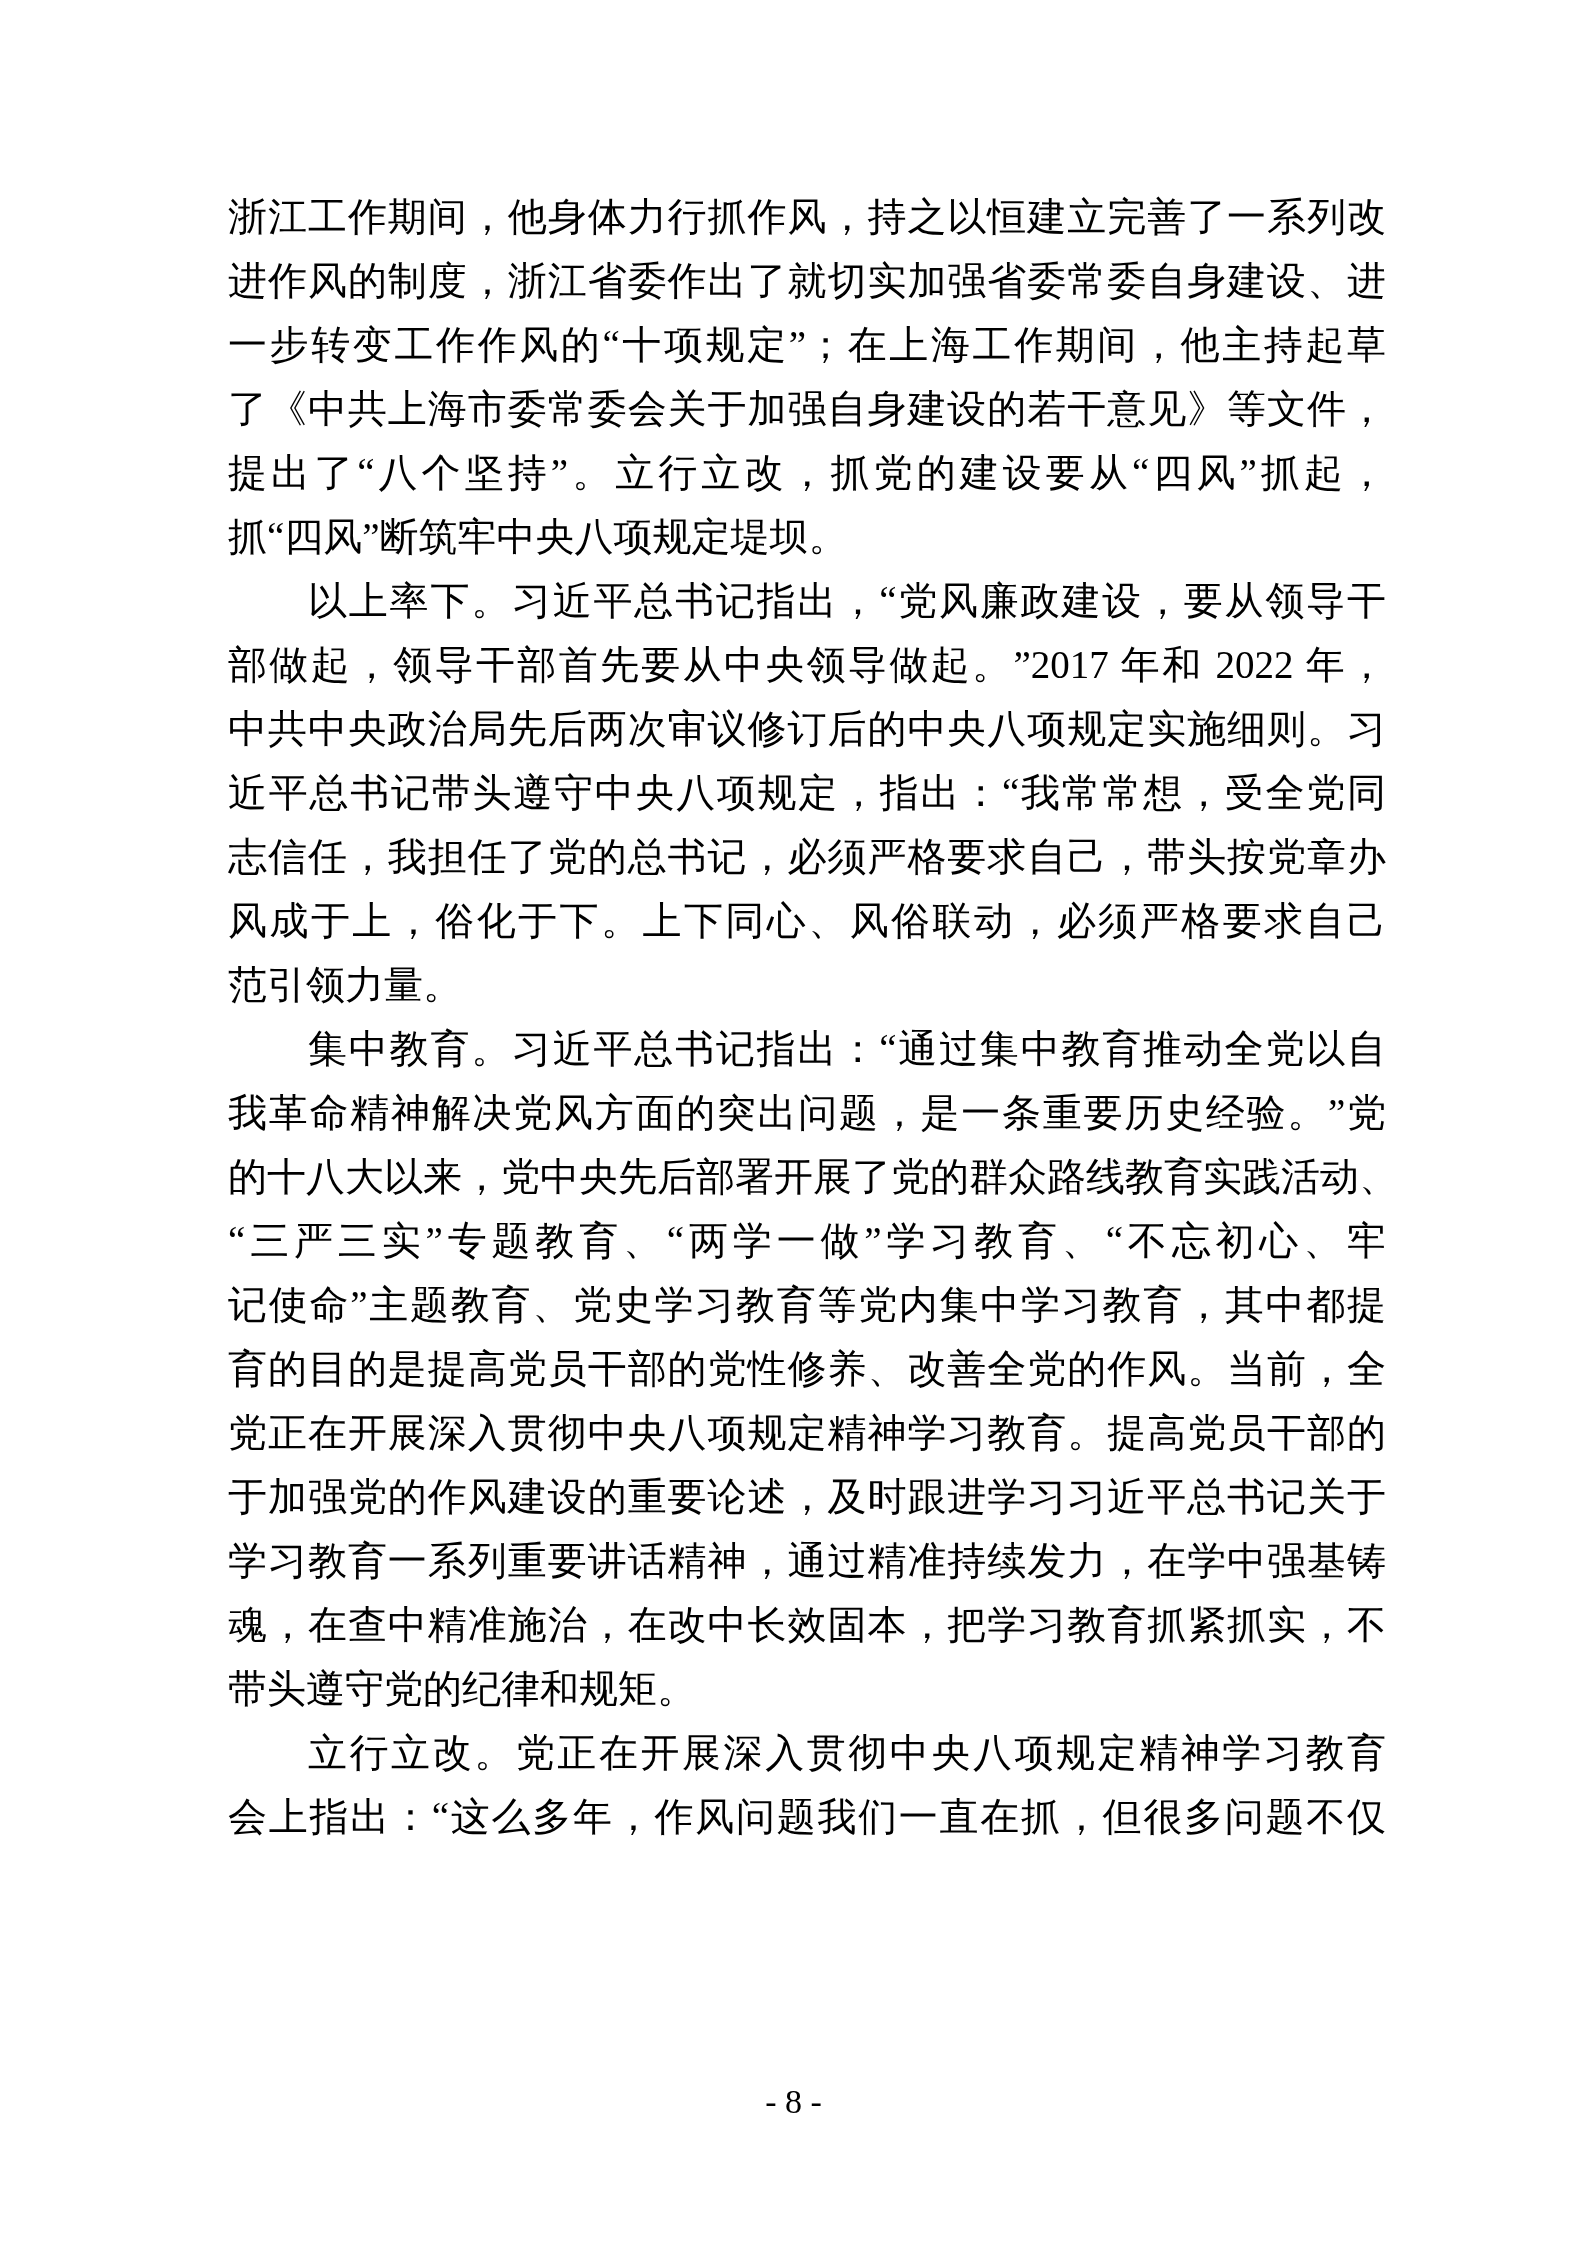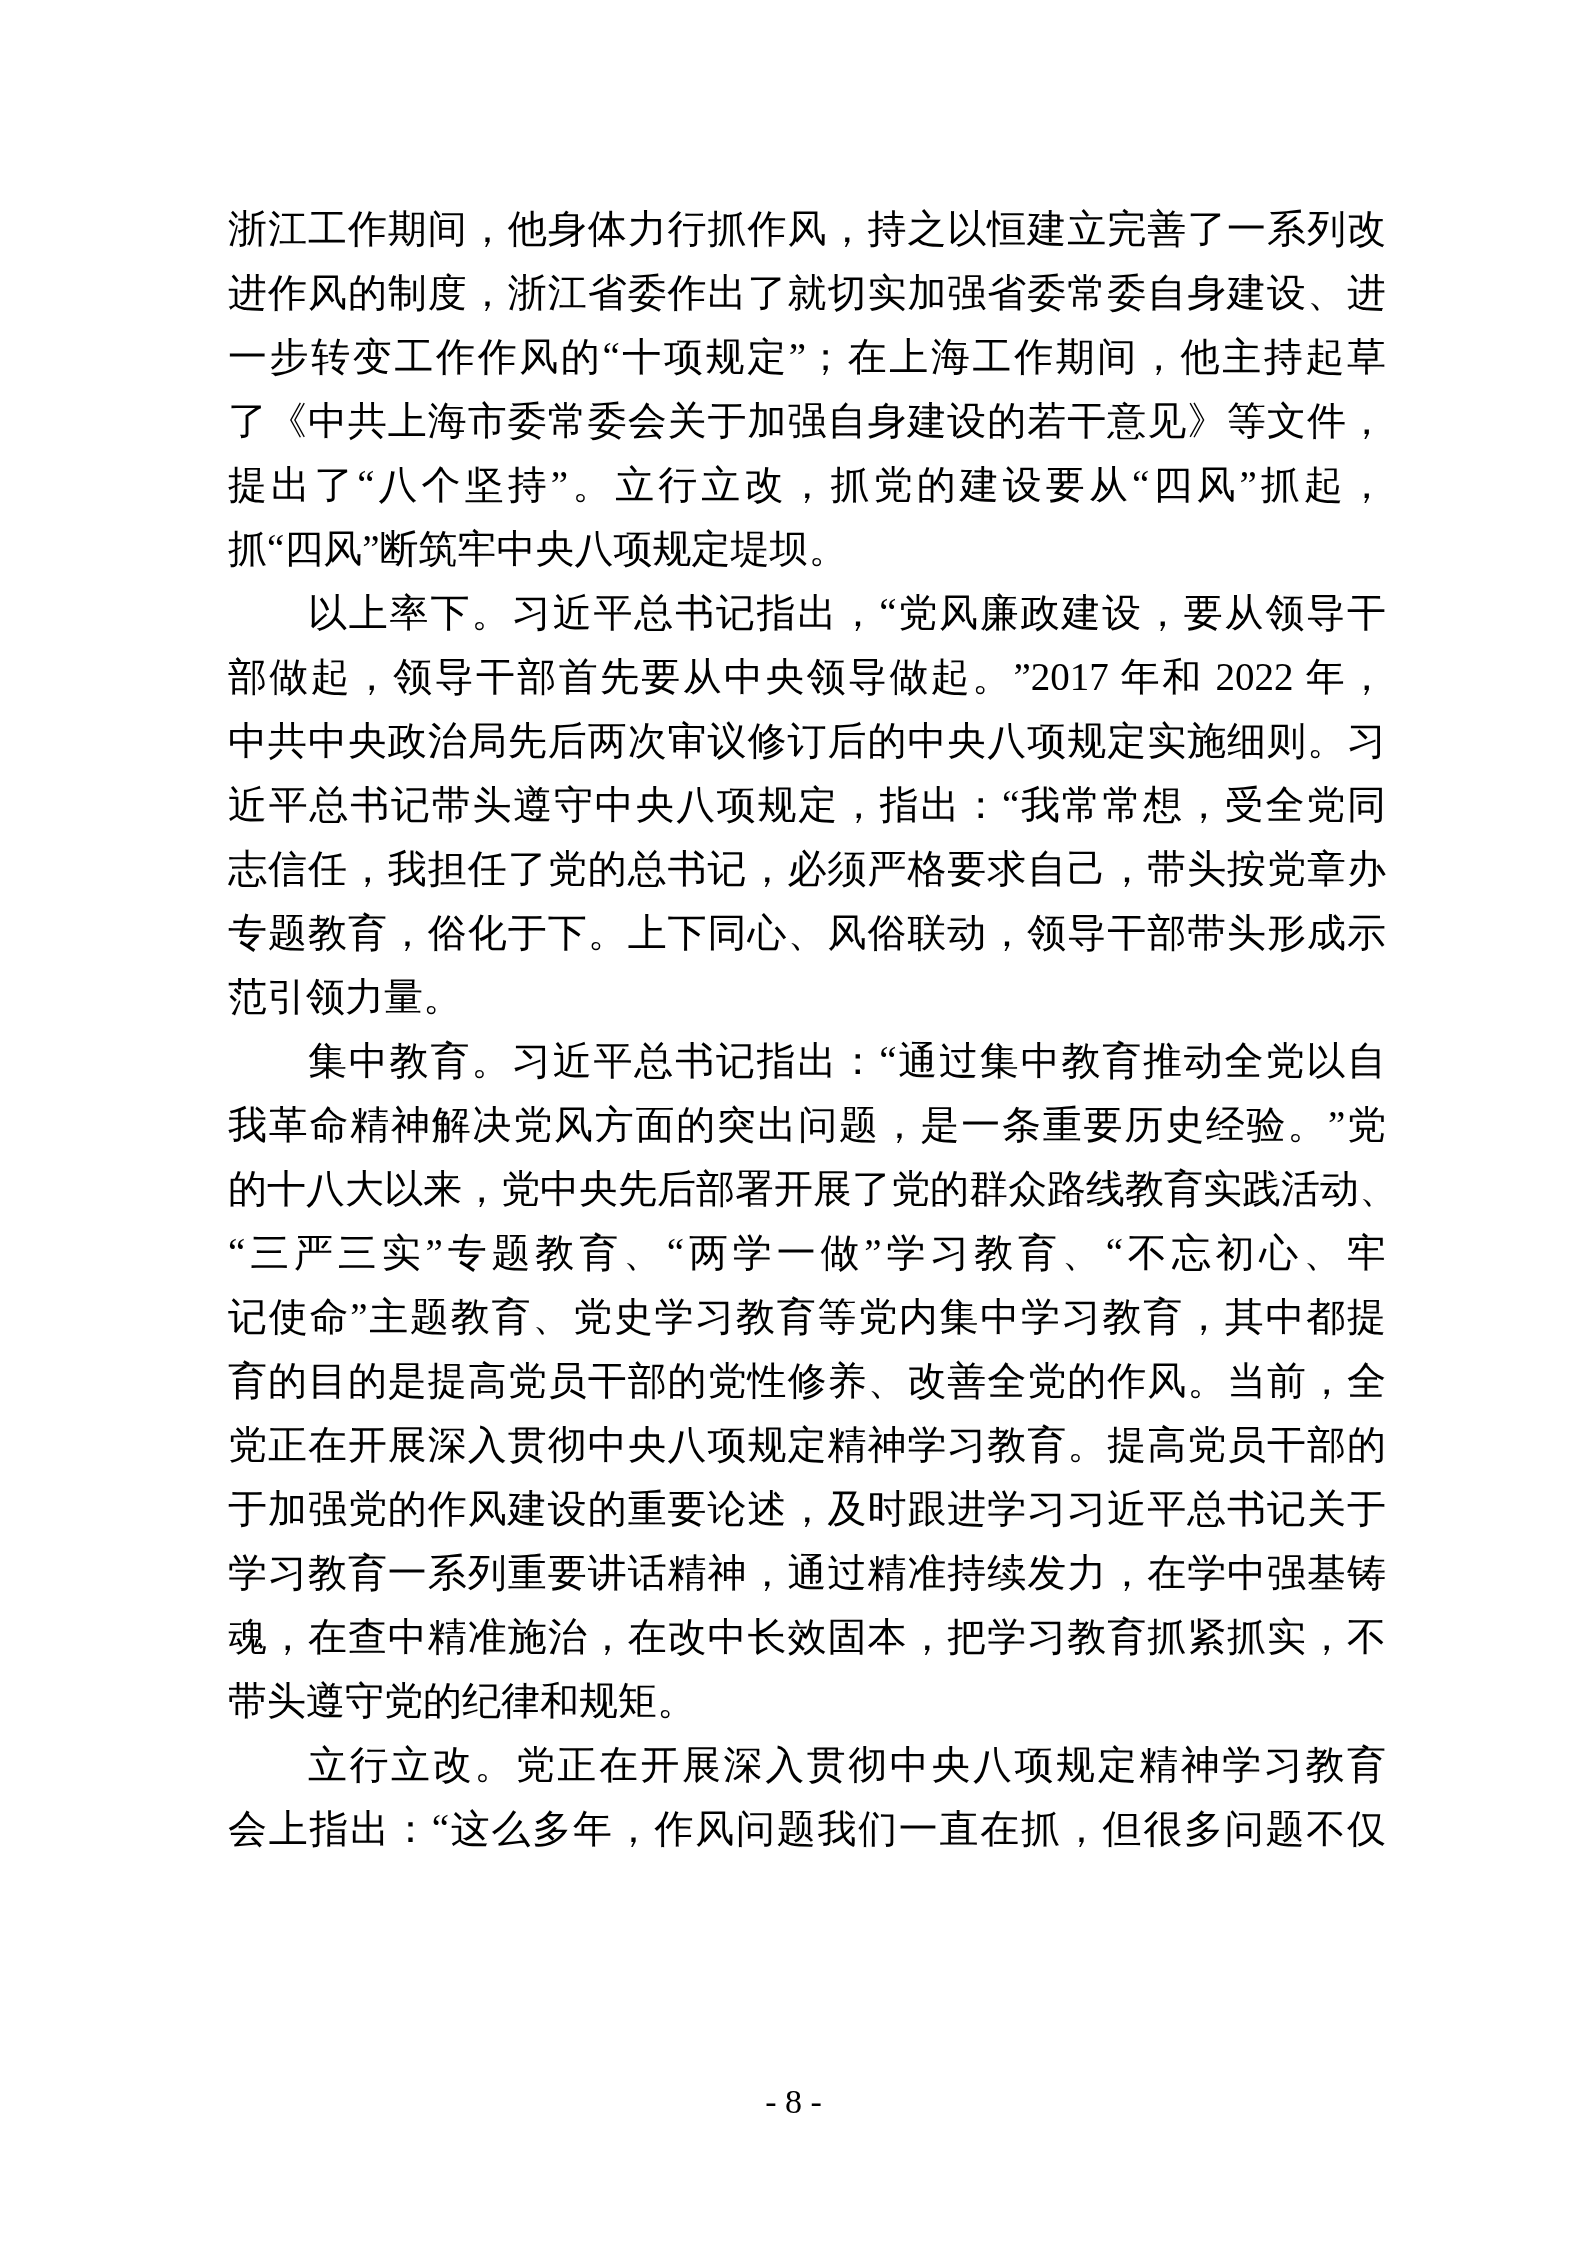--- a/index.html
+++ b/index.html
@@ -15,21 +15,21 @@
     font-family: "Liberation Serif", "DejaVu Serif", serif;
     overflow: hidden;
   }
   .page {
     position: absolute;
     inset: 0;
   }
   .text-block {
     position: absolute;
     left: 228px;
-    top: 197px;
+    top: 185px;
     width: 1158px;
   }
   .line {
     height: 64px;
     line-height: 64px;
     font-size: 39px;
     letter-spacing: 0;
     white-space: nowrap;
     text-align: justify;
     text-align-last: justify;
@@ -63,21 +63,21 @@
       <div class="line">进作风的制度，浙江省委作出了就切实加强省委常委自身建设、进</div>
       <div class="line">一步转变工作作风的“十项规定”；在上海工作期间，他主持起草</div>
       <div class="line">了《中共上海市委常委会关于加强自身建设的若干意见》等文件，</div>
       <div class="line">提出了“八个坚持”。立行立改，抓党的建设要从“四风”抓起，</div>
       <div class="line end">抓“四风”断筑牢中央八项规定堤坝。</div>
       <div class="line indent">以上率下。习近平总书记指出，“党风廉政建设，要从领导干</div>
       <div class="line">部做起，领导干部首先要从中央领导做起。”2017 年和 2022 年，</div>
       <div class="line">中共中央政治局先后两次审议修订后的中央八项规定实施细则。习</div>
       <div class="line">近平总书记带头遵守中央八项规定，指出：“我常常想，受全党同</div>
       <div class="line">志信任，我担任了党的总书记，必须严格要求自己，带头按党章办</div>
-      <div class="line">专题教育，俗化于下。上下同心、风俗联动，领导干部带头形成示</div>
+      <div class="line">风成于上，俗化于下。上下同心、风俗联动，必须严格要求自己</div>
       <div class="line end">范引领力量。</div>
       <div class="line indent">集中教育。习近平总书记指出：“通过集中教育推动全党以自</div>
       <div class="line">我革命精神解决党风方面的突出问题，是一条重要历史经验。”党</div>
       <div class="line">的十八大以来，党中央先后部署开展了党的群众路线教育实践活动、</div>
       <div class="line">“三严三实”专题教育、“两学一做”学习教育、“不忘初心、牢</div>
       <div class="line">记使命”主题教育、党史学习教育等党内集中学习教育，其中都提</div>
       <div class="line">育的目的是提高党员干部的党性修养、改善全党的作风。当前，全</div>
       <div class="line">党正在开展深入贯彻中央八项规定精神学习教育。提高党员干部的</div>
       <div class="line">于加强党的作风建设的重要论述，及时跟进学习习近平总书记关于</div>
       <div class="line">学习教育一系列重要讲话精神，通过精准持续发力，在学中强基铸</div>

